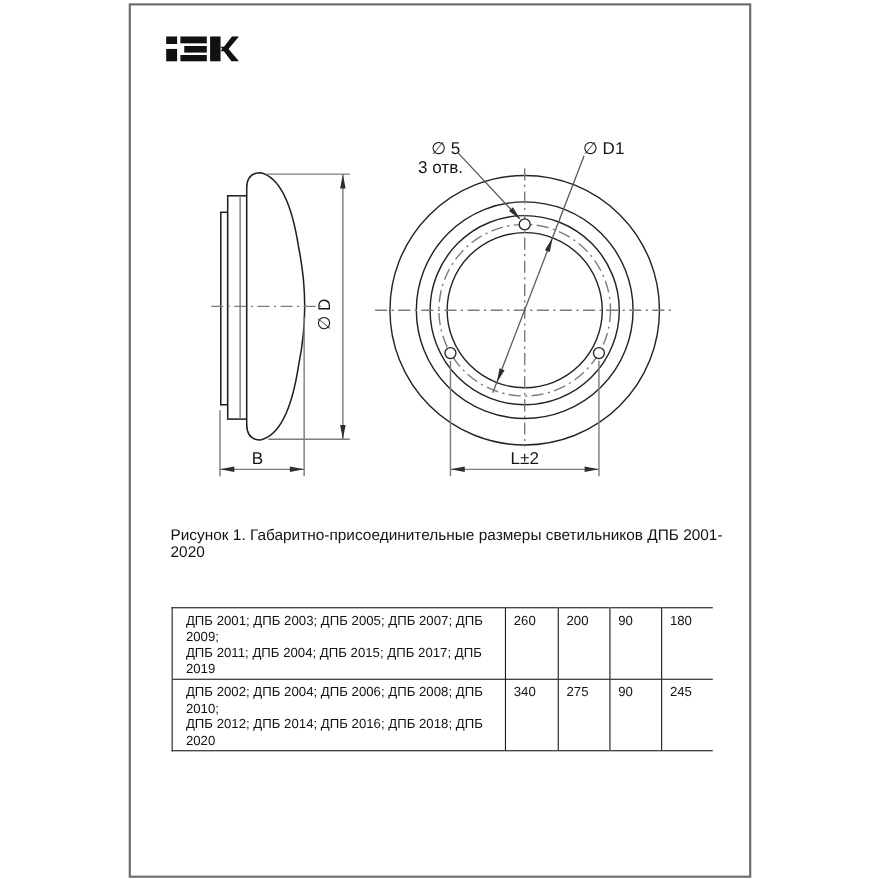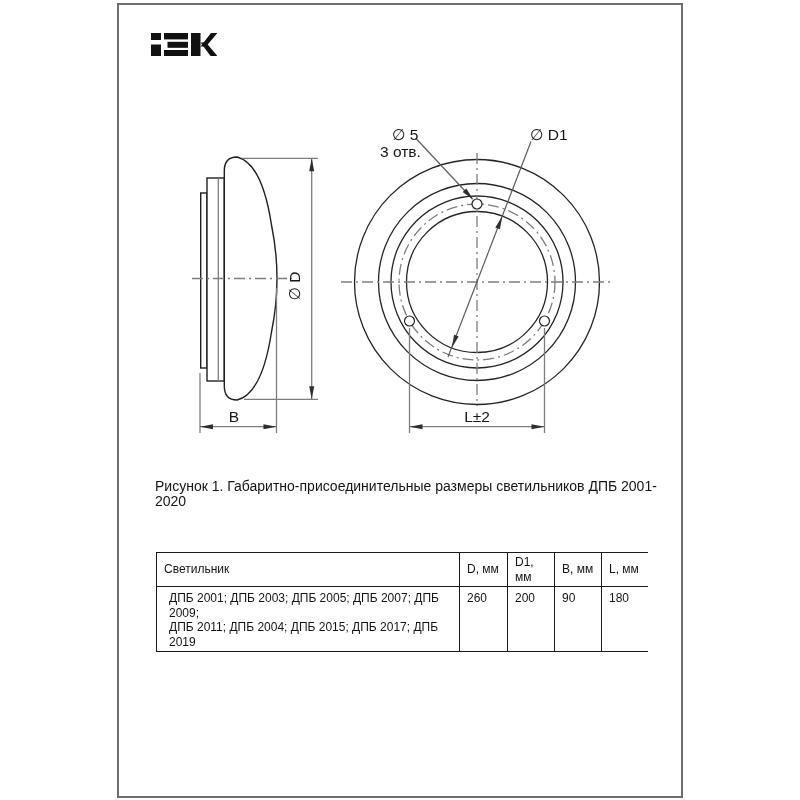--- a/index.html
+++ b/index.html
@@ -127,31 +127,34 @@
 
 <table class="spec-table">
   <colgroup>
     <col style="width:303px">
       <col style="width:48px">
       <col style="width:47px">
     <col style="width:47px">
       <col style="width:46px">
   </colgroup>
   <tbody>
-      <tr class="hdr-row">
-    <th>Светильник</th>
-    <th>D, мм</th>
-    <th>D1, мм</th>
-    <th>B, мм</th>
-    <th class="last-col">L, мм</th>
-  </tr>
   <tr class="row-1">
     <td class="models">
       <span class="mline">ДПБ 2001; ДПБ 2003; ДПБ 2005; ДПБ 2007; ДПБ 2009;</span>
       <span class="mline">ДПБ 2011; ДПБ 2004; ДПБ 2015; ДПБ 2017; ДПБ 2019</span>
     </td>
     <td class="val">260</td>
     <td class="val">200</td>
     <td class="val">90</td>
     <td class="val last-col">180</td>
   </tr>
+  <tr class="row-2 last-row">
+    <td class="models">
+      <span class="mline">ДПБ 2002; ДПБ 2004; ДПБ 2006; ДПБ 2008; ДПБ 2010;</span>
+      <span class="mline">ДПБ 2012; ДПБ 2014; ДПБ 2016; ДПБ 2018; ДПБ 2020</span>
+    </td>
+    <td class="val">340</td>
+    <td class="val">275</td>
+    <td class="val">90</td>
+    <td class="val last-col">245</td>
+  </tr>
 </tbody>
   </table>
 
 </body></html>

